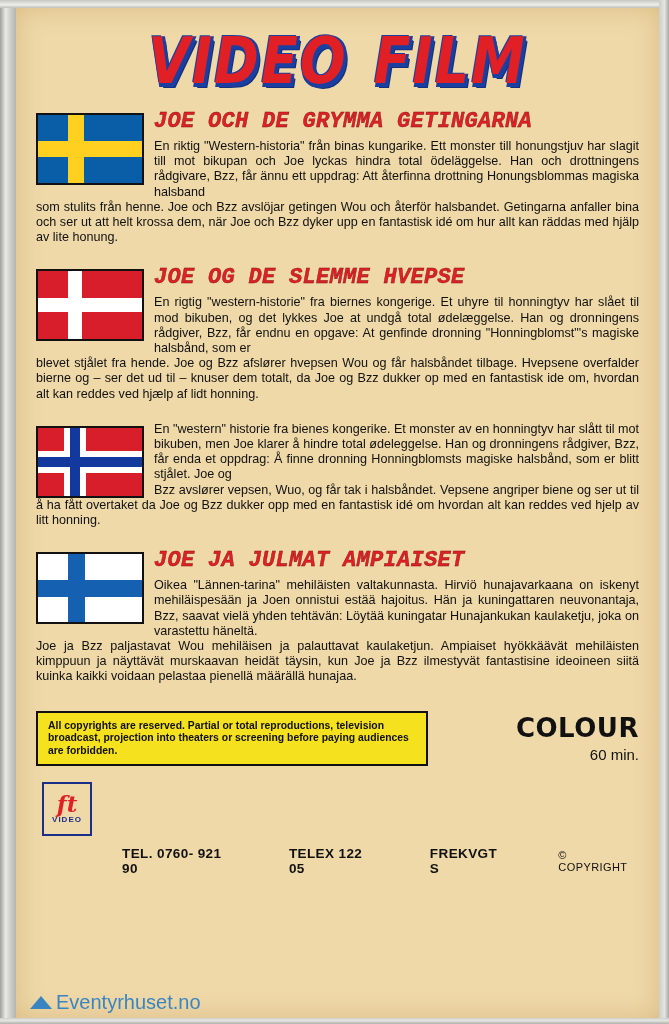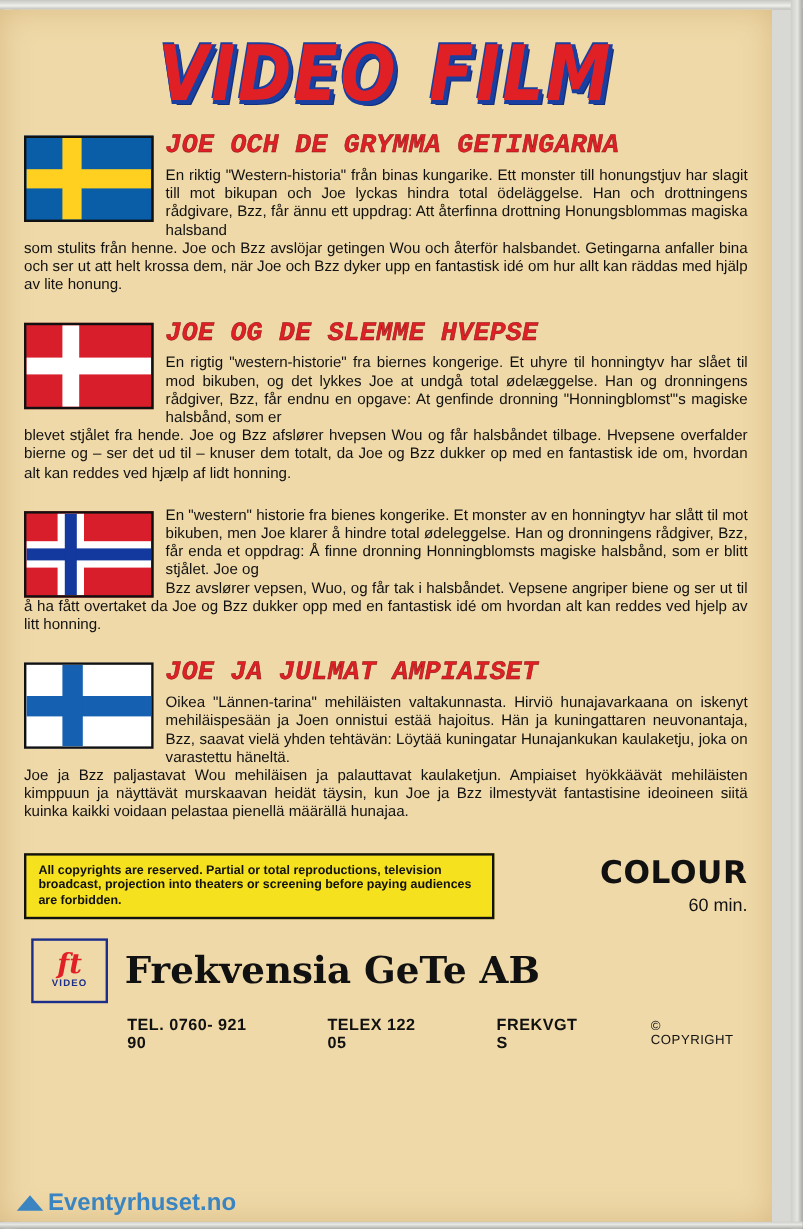--- a/index.html
+++ b/index.html
@@ -4,21 +4,21 @@
 <style>
   html,body{margin:0;padding:0;background:#6b6b6b;}
   body{
     width:669px;height:1024px;overflow:hidden;
     font-family:"Liberation Sans", sans-serif;
   }
   .shell{
     position:relative;width:669px;height:1024px;
     background:#d8d8d4;
     box-sizing:border-box;
-    padding:8px 10px 6px 0;
+    padding:8px 10px 6px 16px;
   }
   
   .case-left{
     position:absolute;left:0;top:0;width:16px;height:1024px;
     background:linear-gradient(90deg,#9f9f9b 0%,#e9e9e6 35%,#c9c9c5 70%,#b4b4b0 100%);
   }
   .case-top{
     position:absolute;left:0;top:0;width:669px;height:8px;
     background:linear-gradient(180deg,#c6c6c2 0%,#eeeeea 60%,#bdbdb9 100%);
   }
@@ -151,21 +151,21 @@
     color:#111;
     margin-top:3px;
   }
   .brandrow{
     display:flex;
     align-items:center;
     margin-top:16px;
     padding:0 6px;
   }
   .ftlogo{
-    width:64px;height:54px;
+    width:50px;height:54px;
     border:2px solid #1b2f8a;
     box-sizing:border-box;
     display:flex;flex-direction:column;align-items:center;justify-content:center;
     background:#efd9a8;
     margin-right:14px;
     text-align:center;
   }
   .ftlogo .mark{
     font-family:"DejaVu Serif", serif;
     font-weight:bold;font-style:italic;
@@ -201,21 +201,21 @@
     font-size:11px;
   }
   
   .watermark{
     position:absolute;
     left:14px;bottom:4px;
     display:flex;align-items:center;
     font-family:"Liberation Sans", sans-serif;
     font-size:20px;
     color:#2b7ec4;
-    font-weight:bold;
+    font-weight:normal;
     opacity:.92;
   }
   .watermark .house{
     display:inline-block;width:0;height:0;
     border-left:11px solid transparent;
     border-right:11px solid transparent;
     border-bottom:13px solid #2b7ec4;
     margin-right:4px;
   }
 </style>
@@ -283,21 +283,20 @@
           <div class="colour">COLOUR</div>
           <div class="mins">60 min.</div>
         </div>
       </div>
 
       <div class="brandrow">
         <div class="ftlogo">
           <span class="mark">ft</span>
           <span class="sub">VIDEO</span>
         </div>
-        <div class="company">Frekvensia GeTe AB</div>
       </div>
 
       <div class="contact">
         <span>TEL. 0760- 921 90</span>
         <span>TELEX 122 05</span>
         <span>FREKVGT S</span>
         <span class="small">© COPYRIGHT</span>
       </div>
     </div>
 

